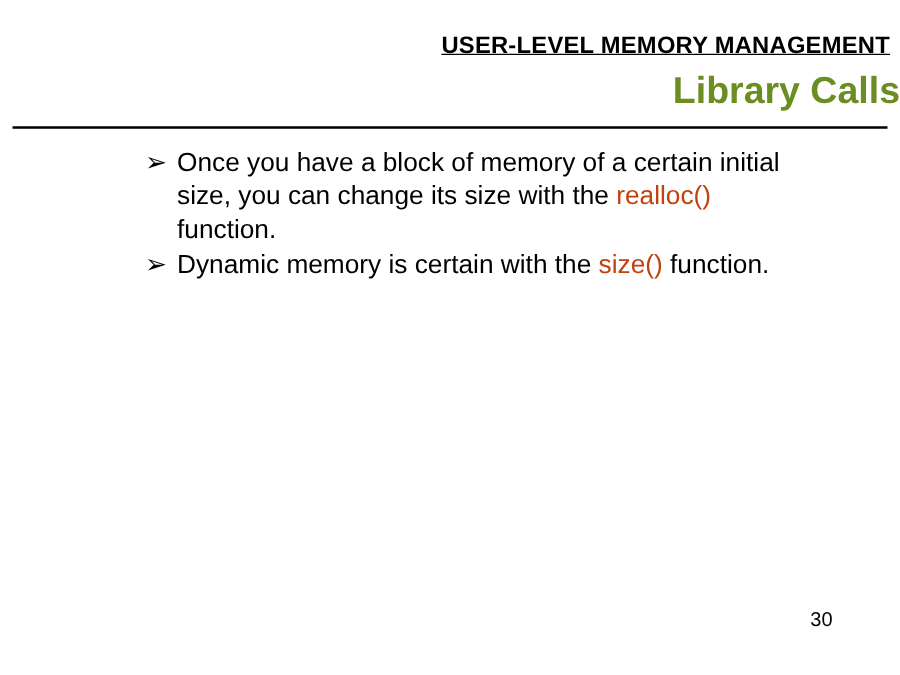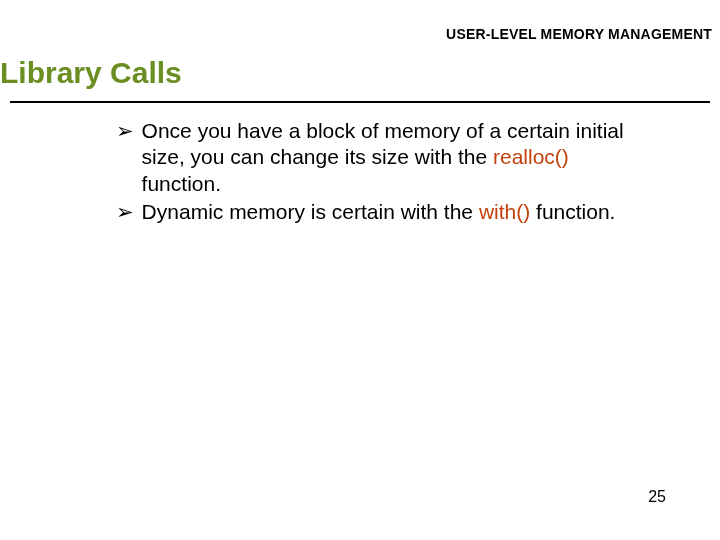--- a/index.html
+++ b/index.html
@@ -10,30 +10,31 @@
     background: #ffffff;
     font-family: Arial, Helvetica, sans-serif;
     color: #000000;
     position: relative;
     overflow: hidden;
   }
   .topic {
     position: absolute;
     top: 26px;
     right: 8px;
-    font-size: 14px;
+    font-size: 19px;
     font-weight: bold;
+    text-decoration: underline;
     letter-spacing: 0.2px;
   }
   .title {
     position: absolute;
     top: 56px;
     left: 0;
     width: 100%;
-    text-align: left;
+    text-align: right;
     font-size: 30px;
     font-weight: bold;
     color: #6b8e23; 
   }
   .rule {
     position: absolute;
     top: 101px;
     left: 10px;
     right: 10px;
     height: 0;
@@ -84,19 +85,19 @@
   <div class="bullet">
     <span class="marker">➢</span>
     <span class="btext">
       <span>Once you have a block of memory of a certain initial size, you can change its size with the </span><span class="fn">realloc()</span><span> function.</span>
     </span>
   </div>
 
   <div class="bullet">
     <span class="marker">➢</span>
     <span class="btext">
-      <span>Dynamic memory is certain with the </span><span class="fn">with()</span><span> function.</span>
+      <span>Dynamic memory is certain with the </span><span class="fn">size()</span><span> function.</span>
     </span>
   </div>
 
 </div>
 
-<div class="pagenum">25</div>
+<div class="pagenum">30</div>
 
 </body></html>

